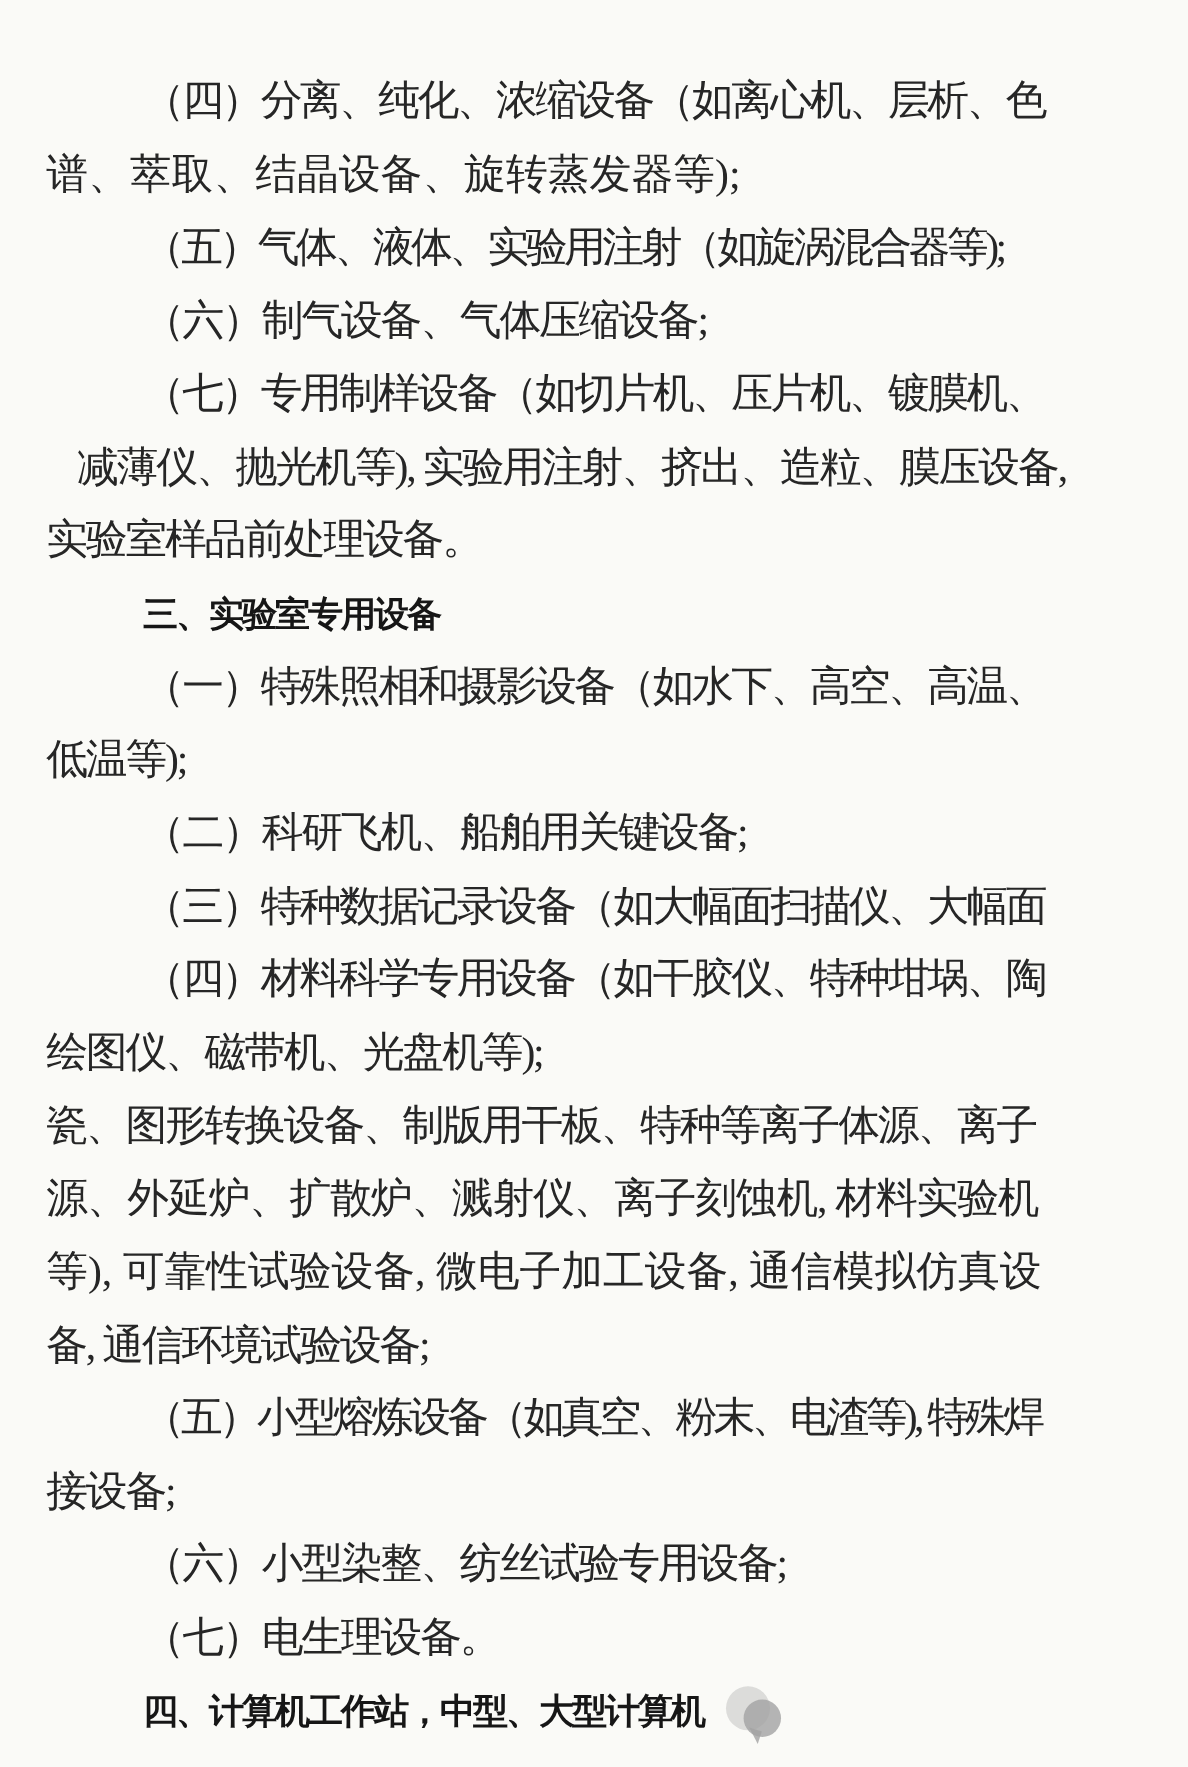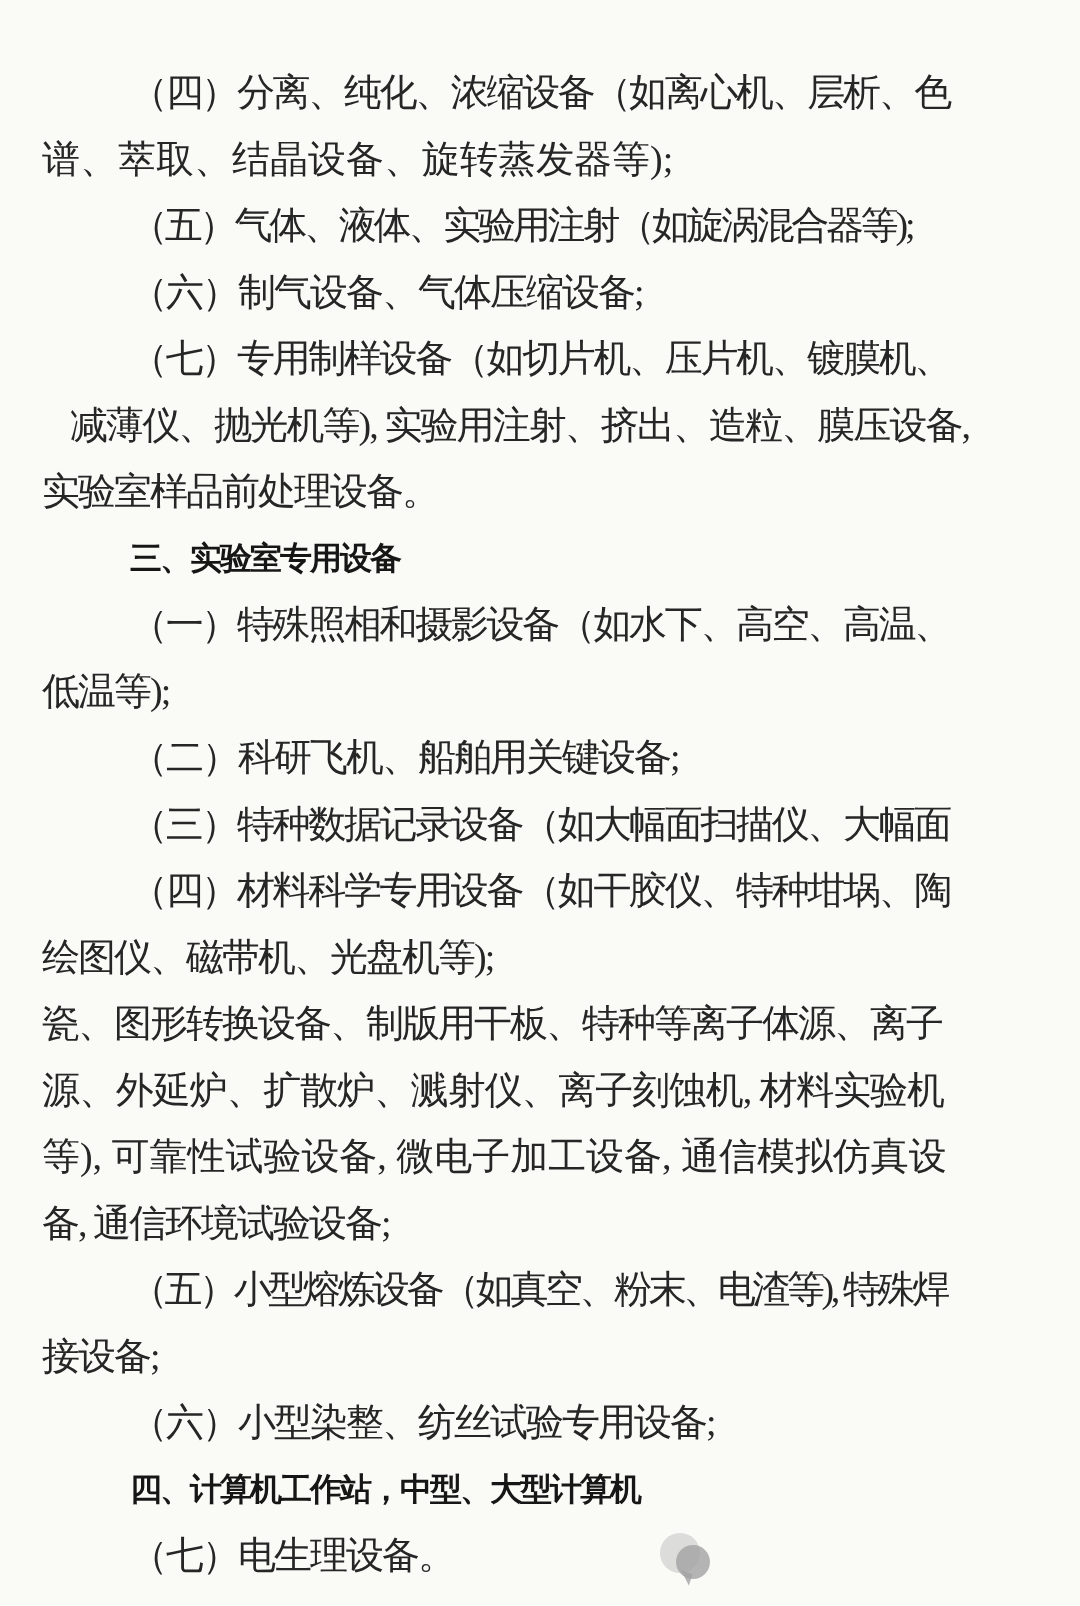--- a/index.html
+++ b/index.html
@@ -74,16 +74,16 @@
       <div class="line indent fit" style="letter-spacing: -2.35px;">（三）特种数据记录设备（如大幅面扫描仪、大幅面</div>
       <div class="line indent fit" style="letter-spacing: -2.35px;">（四）材料科学专用设备（如干胶仪、特种坩埚、陶</div>
       <div class="line">绘图仪、磁带机、光盘机等);</div>
       <div class="line fit" style="letter-spacing: -2px;">瓷、图形转换设备、制版用干板、特种等离子体源、离子</div>
       <div class="line fit" style="letter-spacing: -1.12px;">源、外延炉、扩散炉、溅射仪、离子刻蚀机, 材料实验机</div>
       <div class="line fit" style="letter-spacing: -0.03px;">等), 可靠性试验设备, 微电子加工设备, 通信模拟仿真设</div>
       <div class="line">备, 通信环境试验设备;</div>
       <div class="line indent fit" style="letter-spacing: -3.42px;">（五）小型熔炼设备（如真空、粉末、电渣等), 特殊焊</div>
       <div class="line">接设备;</div>
       <div class="line indent">（六）小型染整、纺丝试验专用设备;</div>
+      <div class="line indent">（七）电生理设备。</div>
       <div class="line indent heading" style="color: rgb(22, 22, 22);">四、计算机工作站，中型、大型计算机</div>
-      <div class="line indent">（七）电生理设备。</div>
     </div>
 </main>
 
 </body></html>

